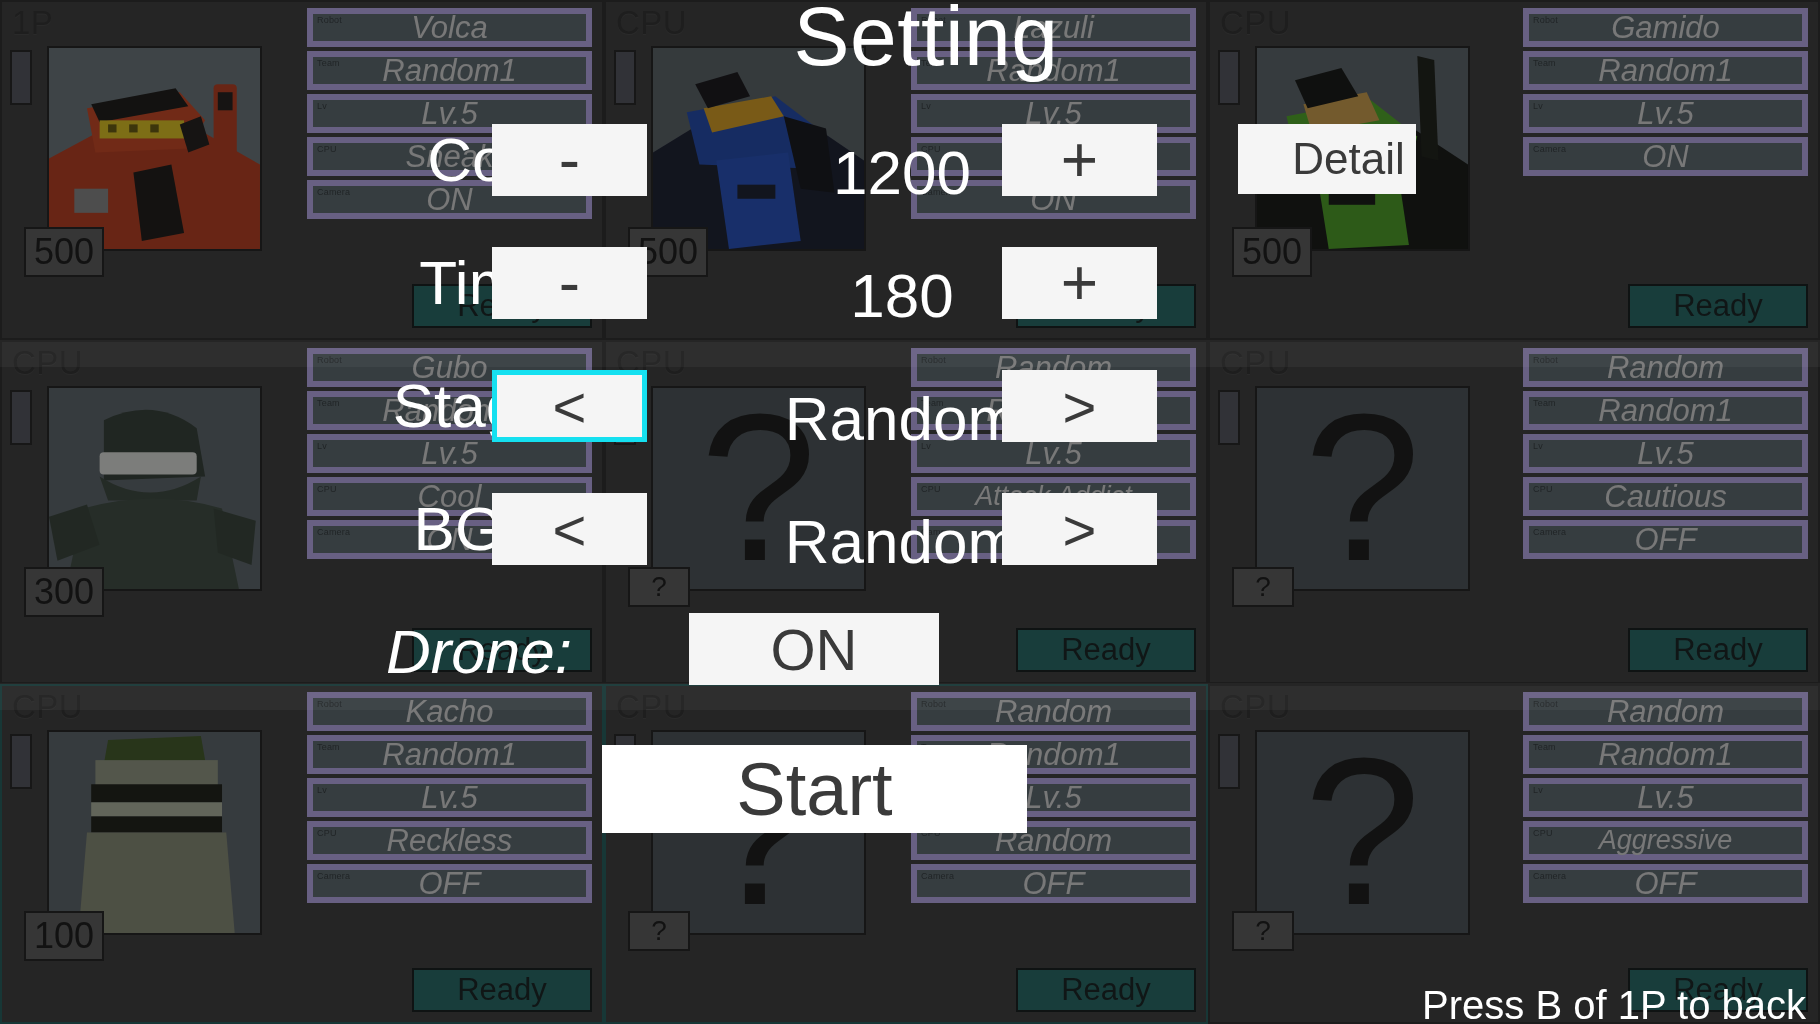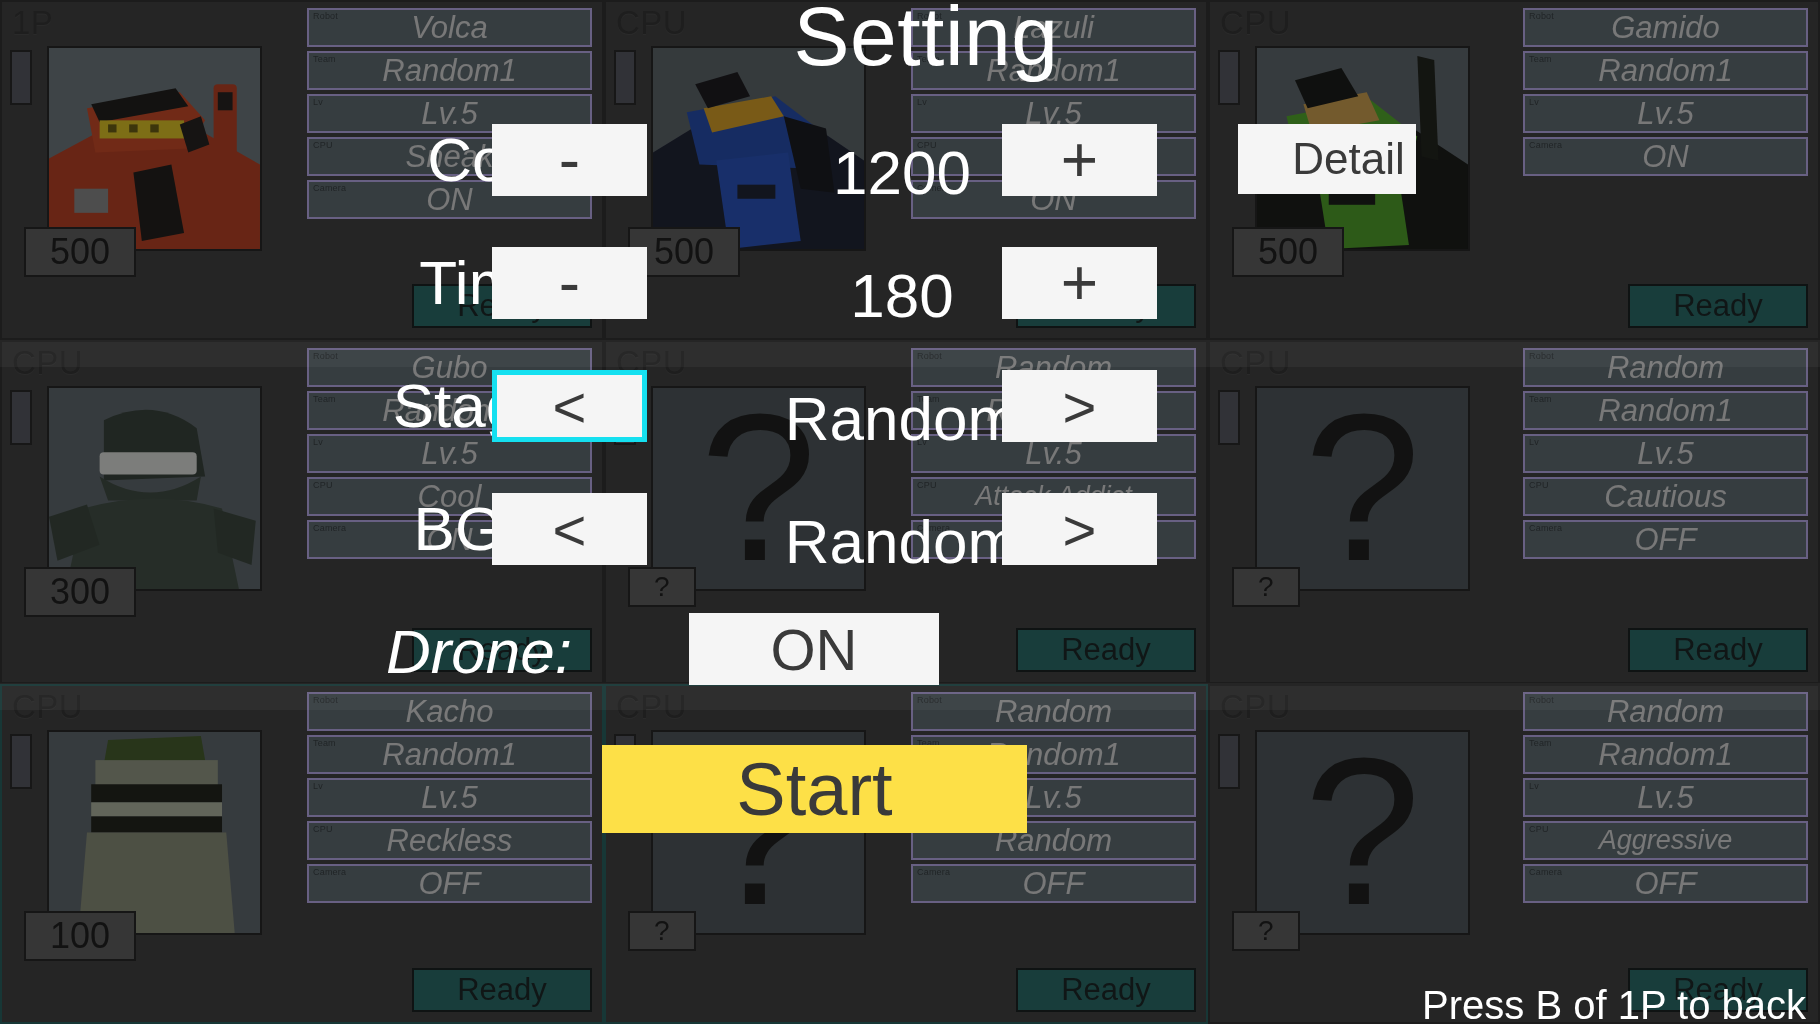--- a/index.html
+++ b/index.html
@@ -39,32 +39,32 @@
     position:absolute;left:45px;top:44px;width:215px;height:205px;
     border:2px solid #1b1b1b;box-sizing:border-box;
     background:#4a5358;
     display:flex;align-items:center;justify-content:center;
     overflow:hidden;
   }
   .portrait .qm{font-size:210px;line-height:.82;color:#111;font-weight:400;}
   .robot{width:100%;height:100%;position:relative;}
   .cost-tag{
     position:absolute;left:22px;top:225px;
-    min-width:78px;padding:2px 24px;
+    min-width:78px;padding:2px 8px;
     border:2px solid #1b1b1b;background:#5d5d5d;
     font-size:36px;color:#111;text-align:center;box-sizing:border-box;
   }
   .cost-tag.small{font-size:28px;min-width:62px;}
 
   .fields{
     position:absolute;right:10px;top:6px;width:285px;
   }
   .field{
     position:relative;height:39px;margin-bottom:4px;
-    border:2px solid #c4b5fd;background:#5d6b72;
+    border:6px solid #c4b5fd;background:#5d6b72;
     box-sizing:border-box;
     display:flex;align-items:center;justify-content:center;
   }
   .field .lbl{
     position:absolute;left:4px;top:1px;font-size:9px;color:#1d2326;
     letter-spacing:.2px;opacity:.75;
   }
   .field .val{font-size:31px;color:#e5e5e5;line-height:1;font-style:italic;}
   .field .val.sm{font-size:27px;}
   .ready-btn{
@@ -114,21 +114,21 @@
     display:flex;align-items:center;justify-content:center;
     font-size:44px;color:#3a3a3a;padding-left:43px;
   }
   #on-btn{
     position:absolute;left:657px;top:613px;width:250px;height:72px;
     background:#f5f5f5;display:flex;align-items:center;justify-content:center;
     font-size:58px;color:#3a3a3a;
   }
   #start-btn{
     position:absolute;left:570px;top:745px;width:425px;height:88px;
-    background:#fde047;display:flex;align-items:center;justify-content:center;
+    background:#ffffff;display:flex;align-items:center;justify-content:center;
     font-size:74px;color:#3a3a3a;
   }
   #hint{
     position:absolute;right:14px;bottom:-4px;
     font-size:40px;color:#fff;
   }
 </style>
 </head>
 <body>
 

